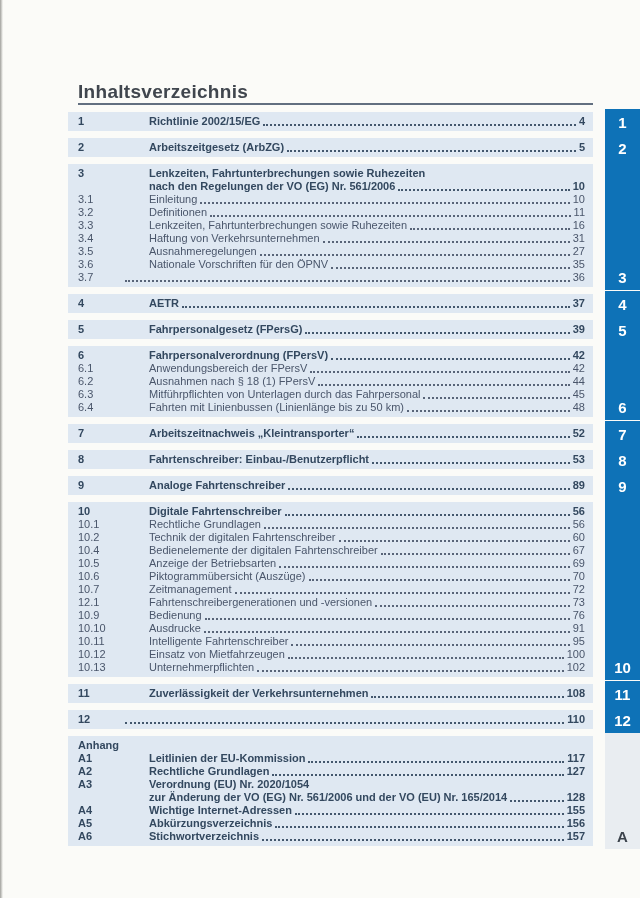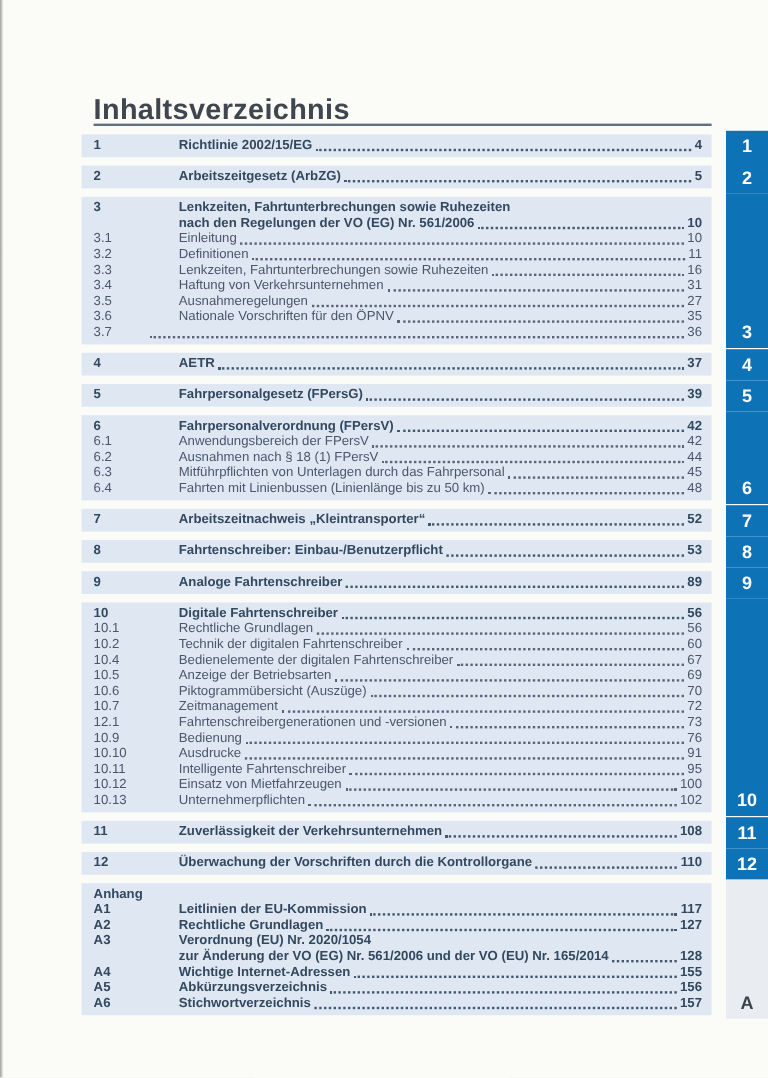--- a/index.html
+++ b/index.html
@@ -1,21 +1,21 @@
 <!DOCTYPE html>
 <html><head>
 <meta charset="utf-8">
 <style>
   html,body{margin:0;padding:0;}
   body{background:#e9e9e7;font-family:"Liberation Sans",sans-serif;}
   .sheet{position:relative;width:640px;height:898px;background:#fbfbf8;overflow:hidden;}
   .scan-edge{position:absolute;left:0;top:0;bottom:0;width:3px;
     background:linear-gradient(90deg,rgba(70,70,64,.5),rgba(70,70,64,0));}
   .content{position:absolute;left:68px;top:82px;width:525px;}
-  h1.title{margin:0 0 0 10px;font-size:24px;line-height:20px;font-weight:bold;
+  h1.title{margin:0 0 0 10px;font-size:19px;line-height:20px;font-weight:bold;
     color:var(--title-color,#40464e);letter-spacing:.3px;}
   .rule{height:2px;background:var(--rule-color,#46566b);margin:1px 0 0 10px;opacity:.85;}
   .toc{margin-top:7px;}
   .section{position:relative;margin-bottom:7px;}
   .block{background:var(--row-bg,#dfe8f2);padding:3px 8px 3px 10px;}
   .row{display:flex;height:13px;font-size:11px;line-height:13px;color:var(--text-reg,#4a566b);}
   .row.b{font-weight:bold;color:var(--text-bold,#33485f);}
   .num{flex:0 0 44px;white-space:nowrap;}
   .t{flex:0 0 auto;white-space:nowrap;padding-left:27px;}
   .dots{flex:1 1 auto;min-width:8px;border-bottom:2px dotted currentColor;
@@ -319,21 +319,20 @@
             </div>
           </div>
           <div class="tab">
             <span>11</span>
           </div>
         </div>
         <div class="section">
           <div class="block">
             <div class="row b">
               <span class="num">12</span>
-              <span class="t">Überwachung der Vorschriften durch die Kontrollorgane</span>
               <span class="dots"></span>
               <span class="pg">110</span>
             </div>
           </div>
           <div class="tab">
             <span>12</span>
           </div>
         </div>
         <div class="section">
           <div class="block">

